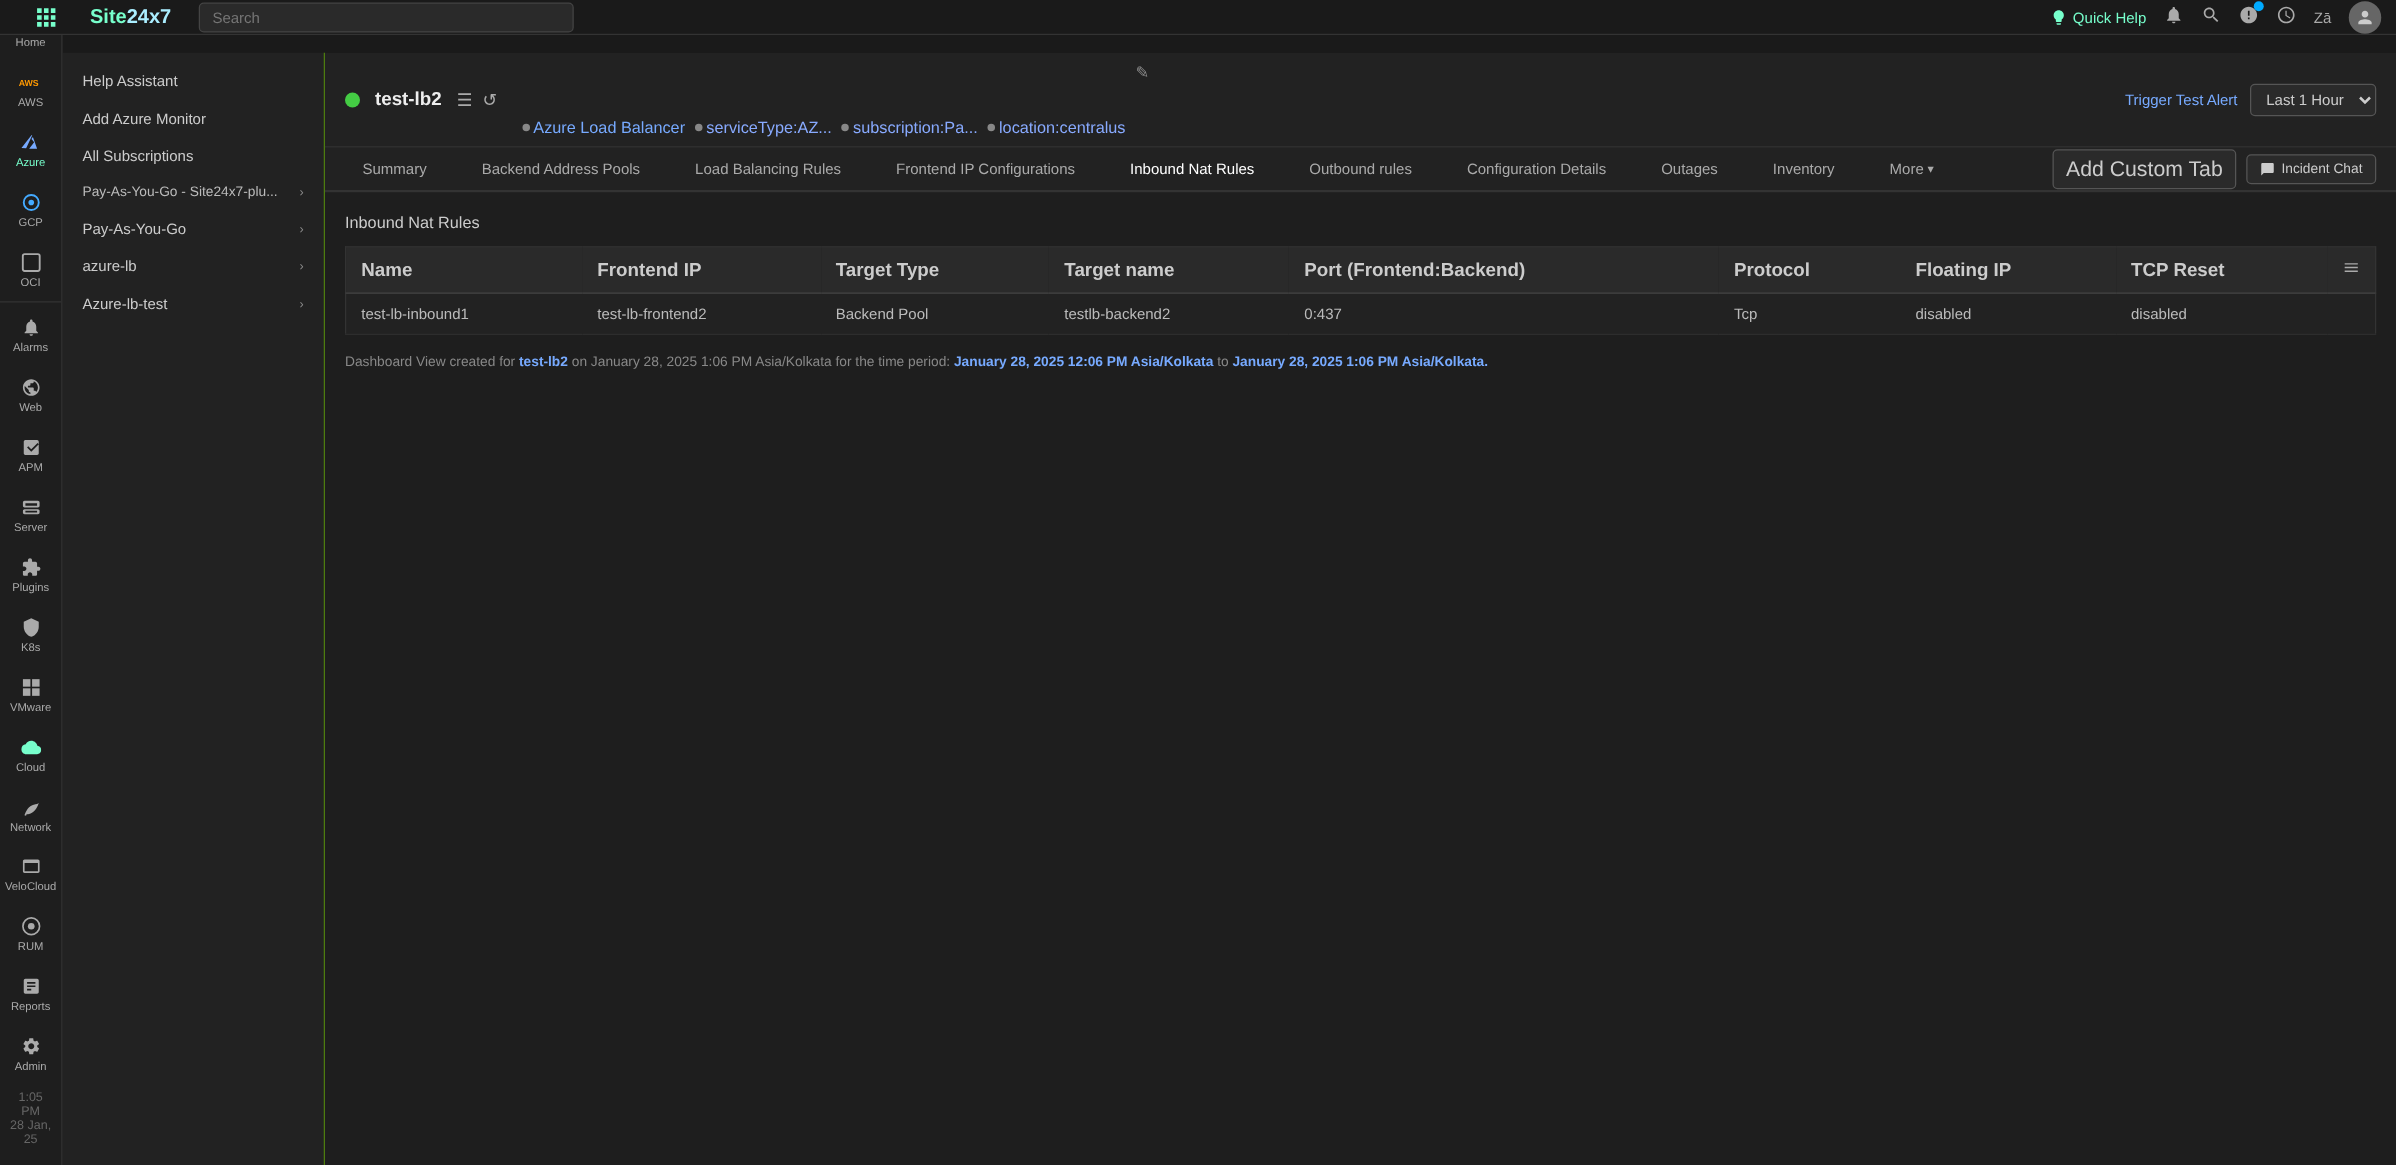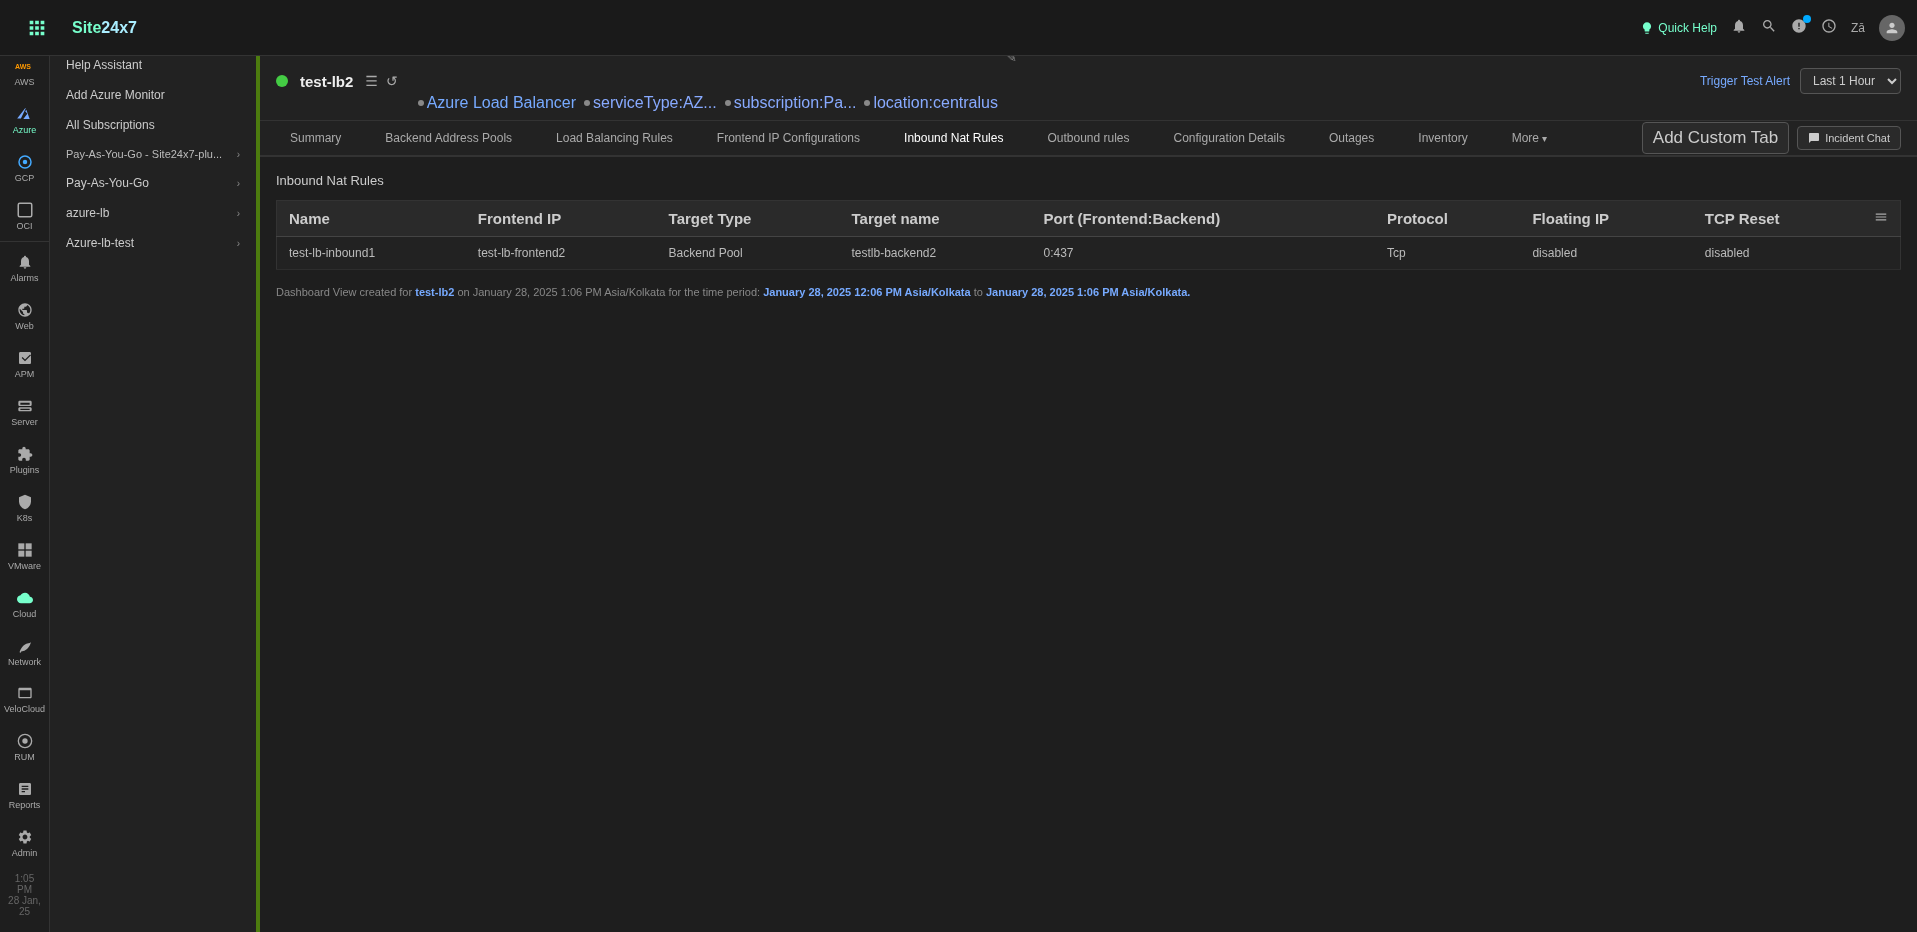--- a/index.html
+++ b/index.html
@@ -55,21 +55,21 @@
     .avatar { width: 26px; height: 26px; border-radius: 50%; background: #666; display: flex; align-items: center; justify-content: center; font-size: 11px; color: #fff; cursor: pointer; }
     .badge { position: absolute; top: -3px; right: -4px; background: #0af; border-radius: 50%; width: 8px; height: 8px; }
 
     
     .main-layout { display: flex; flex-direction: row; flex: 1; margin-top: 42px; }
 
     
     .secondary-sidebar {
       width: 210px;
       background: #222;
-      border-right: 4px solid #4d7c0f;
+      border-right: 1px solid #4d7c0f;
       flex-shrink: 0;
       overflow-y: auto;
       padding: 8px 0;
     }
     .sec-sidebar-item {
       padding: 8px 16px;
       cursor: pointer;
       color: #ccc;
       font-size: 12px;
       display: flex;
@@ -93,21 +93,21 @@
       padding: 8px 16px;
       display: flex;
       align-items: center;
       gap: 12px;
     }
     .monitor-status-dot { width: 12px; height: 12px; border-radius: 50%; background: #4c4; flex-shrink: 0; }
     .monitor-name { font-size: 15px; color: #eee; font-weight: 600; }
     .monitor-actions { display: flex; gap: 8px; color: #aaa; font-size: 14px; cursor: pointer; }
     .monitor-tags { display: flex; gap: 8px; margin-left: 8px; }
     .monitor-tag {
-      font-size: 16px;
+      font-size: 13px;
       color: #8af;
       display: flex;
       align-items: center;
       gap: 3px;
       cursor: pointer;
       margin-top: 44px;
     }
     .monitor-tag::before { content: ''; width: 6px; height: 6px; border-radius: 50%; background: #888; display: inline-block; }
     .header-right { margin-left: auto; display: flex; align-items: center; gap: 10px; }
     .trigger-test-alert { color: #7af; font-size: 12px; cursor: pointer; }
@@ -385,27 +385,28 @@
     </div>
     <span class="icon-label">Admin</span>
   </div>
 
   <div class="time-display">
     <div>1:05 PM</div>
     <div>28 Jan, 25</div>
   </div>
 </div>
 
-<div style="position:fixed;top:0;left:0;right:0;height:56px;background:#1a1a1a;border-bottom:1px solid #333;display:flex;align-items:center;padding:0 12px;z-index:200;gap:10px;">
+<div style="position:fixed;top:0;left:0;right:0;height:28px;background:#1a1a1a;border-bottom:1px solid #333;display:flex;align-items:center;padding:0 12px;z-index:200;gap:10px;">
   <div style="width:50px;display:flex;align-items:center;justify-content:center;">
     <svg width="22" height="22" viewBox="0 0 24 24" fill="#7fc">
       <path d="M4 8h4V4H4v4zm6 12h4v-4h-4v4zm-6 0h4v-4H4v4zm0-6h4v-4H4v4zm6 0h4v-4h-4v4zm6-10v4h4V4h-4zm-6 4h4V4h-4v4zm6 6h4v-4h-4v4zm0 6h4v-4h-4v4z"></path>
     </svg>
   </div>
   <div class="logo" style="color:#7fc;font-weight:bold;font-size:16px;">Site<span style="color:#aef;">24x7</span></div>
+  <input class="search-bar" style="margin-left: 4px;" placeholder="Search">
   <div class="top-nav-right">
     <span class="quick-help">
       <svg width="14" height="14" viewBox="0 0 24 24" fill="currentColor">
           <path d="M9 21c0 .55.45 1 1 1h4c.55 0 1-.45 1-1v-1H9v1zm3-19C8.13 2 5 5.13 5 9c0 2.38 1.19 4.47 3 5.74V17c0 .55.45 1 1 1h6c.55 0 1-.45 1-1v-2.26c1.81-1.27 3-3.36 3-5.74 0-3.87-3.13-7-7-7z"></path>
         </svg>
       <span>Quick Help</span>
     </span>
     <div class="top-nav-icon">
       <svg width="16" height="16" viewBox="0 0 24 24" fill="#aaa">
           <path d="M12 22c1.1 0 2-.9 2-2h-4c0 1.1.9 2 2 2zm6-6V11c0-3.07-1.64-5.64-4.5-6.32V4c0-.83-.67-1.5-1.5-1.5S10.5 3.17 10.5 4v.68C7.63 5.36 6 7.92 6 11v5l-2 2v1h16v-1l-2-2z"></path>

